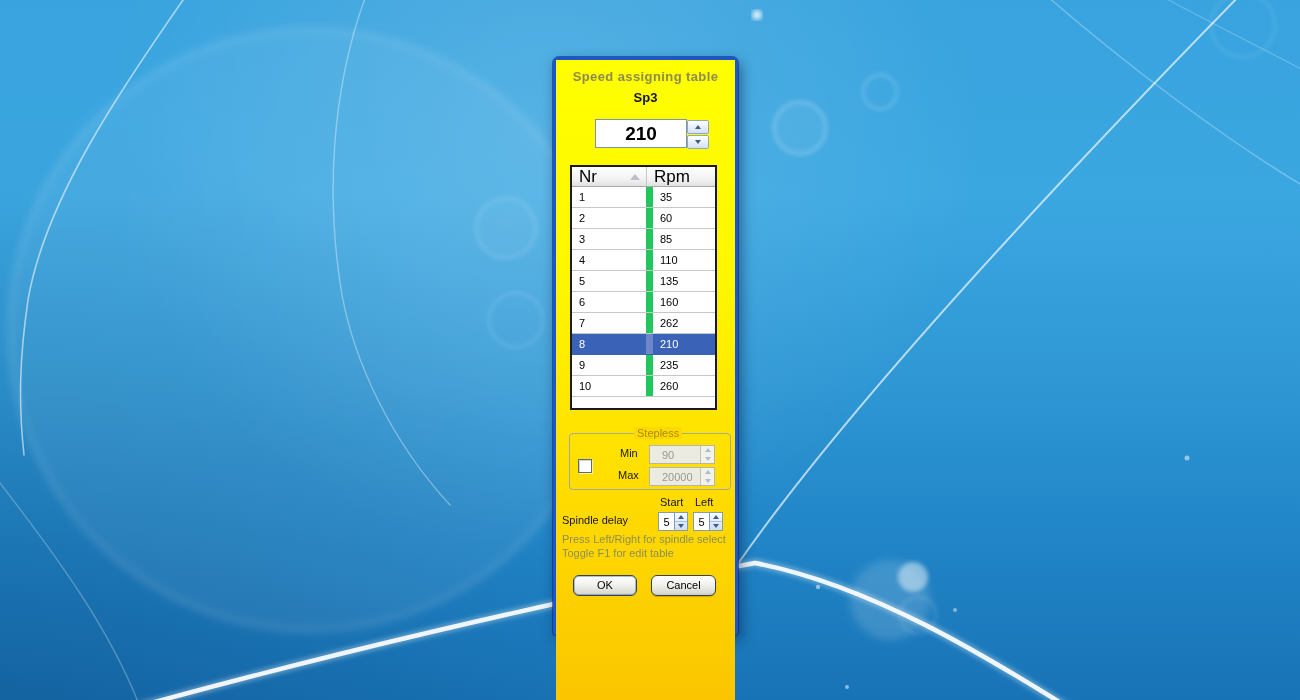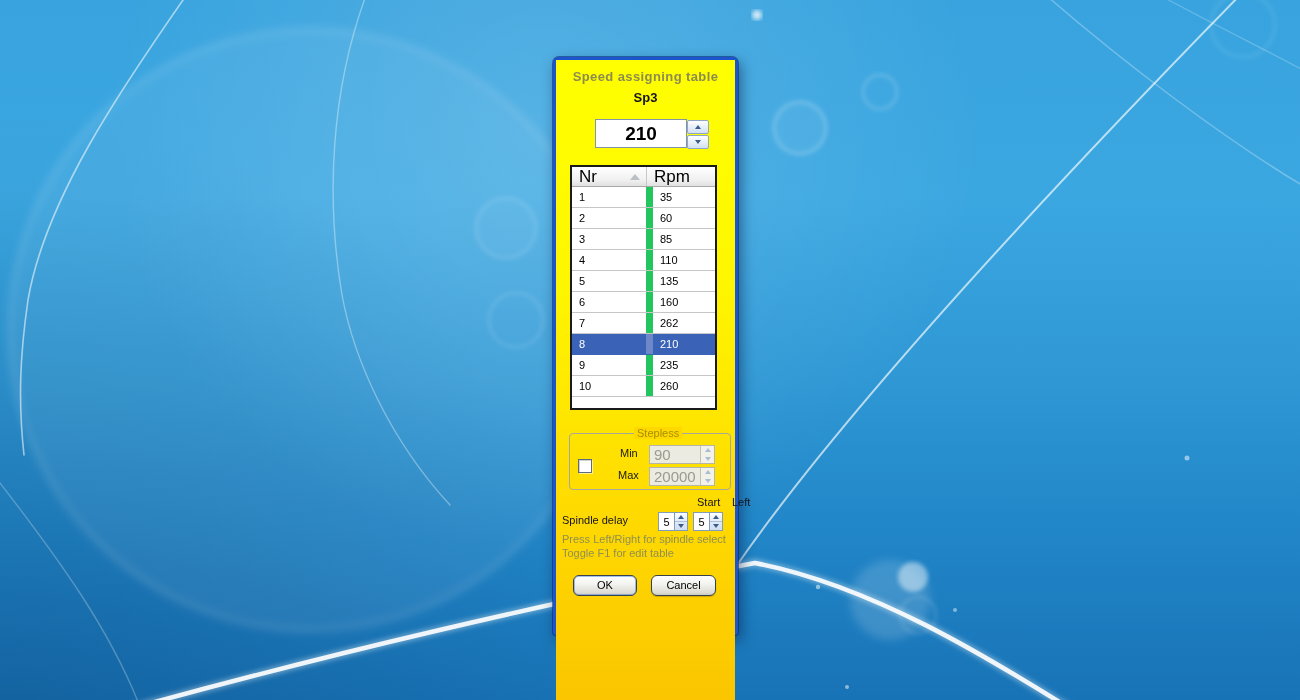--- a/index.html
+++ b/index.html
@@ -117,29 +117,29 @@
   .minmax-label { position:absolute; font-size:11px; color:#1A1A1A; }
   .lbl-min { left:50px; top:13px; }
   .lbl-max { left:48px; top:35px; }
   .dis-input {
     position:absolute; left:79px; width:66px; height:19px;
     background:#EBEBE1; border:1px solid #B6B6A8;
     display:flex; align-items:center;
   }
   .dis-input.min { top:11px; }
   .dis-input.max { top:33px; }
-  .dis-text { flex:1; padding-left:4px; font-size:15px; color:#9A9A90; }
+  .dis-text { flex:1; padding-left:12px; font-size:11px; color:#9A9A90; }
   .dis-spin { width:14px; align-self:stretch; border-left:1px solid #C2C2B2;
     display:flex; flex-direction:column; background:#F2F2EA; }
   .dis-spin .half { flex:1; display:flex; align-items:center; justify-content:center; }
   .dis-arr-up { width:0;height:0;border-left:3px solid transparent;border-right:3px solid transparent;border-bottom:4px solid #ABBDD6; }
   .dis-arr-dn { width:0;height:0;border-left:3px solid transparent;border-right:3px solid transparent;border-top:4px solid #ABBDD6; }
 
   
-  .delay-col-label { position:absolute; top:436px; font-size:11px; color:#14141E;margin-left:37px; }
+  .delay-col-label { position:absolute; top:436px; font-size:11px; color:#14141E; }
   .lbl-start { left:104px; }
   .lbl-stop { left:139px; }
   .delay-label { position:absolute; left:6px; top:454px; font-size:11px; color:#14141E; }
   .spin-input {
     position:absolute; top:452px; width:30px; height:19px;
     background:#fff; border:1px solid #7F9DB9; display:flex;
   }
   .spin-input.start { left:102px; }
   .spin-input.stop  { left:137px; }
   .spin-val { flex:1; display:flex; align-items:center; justify-content:center; font-size:11px; color:#000; }

